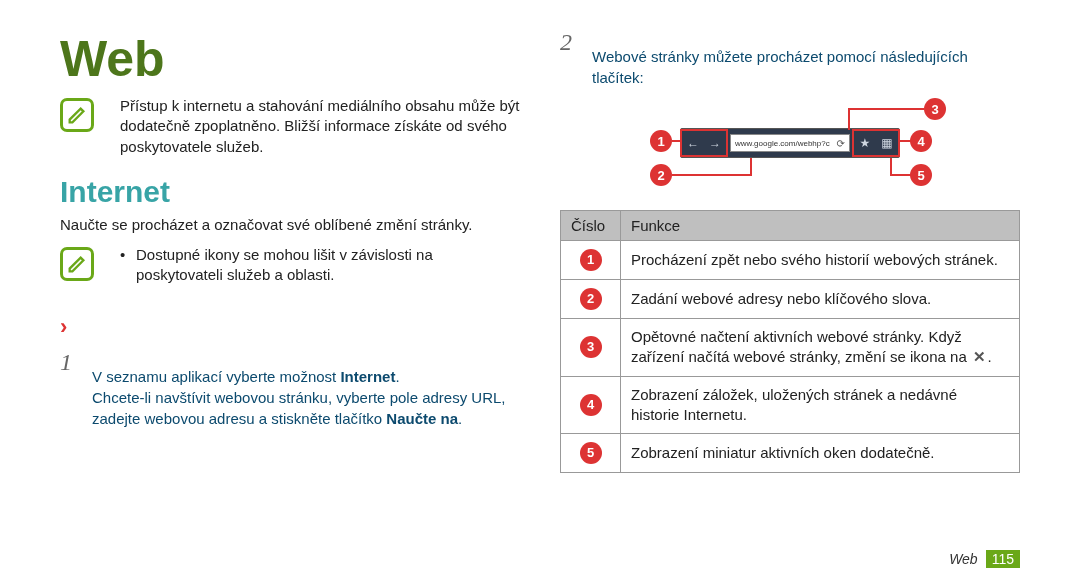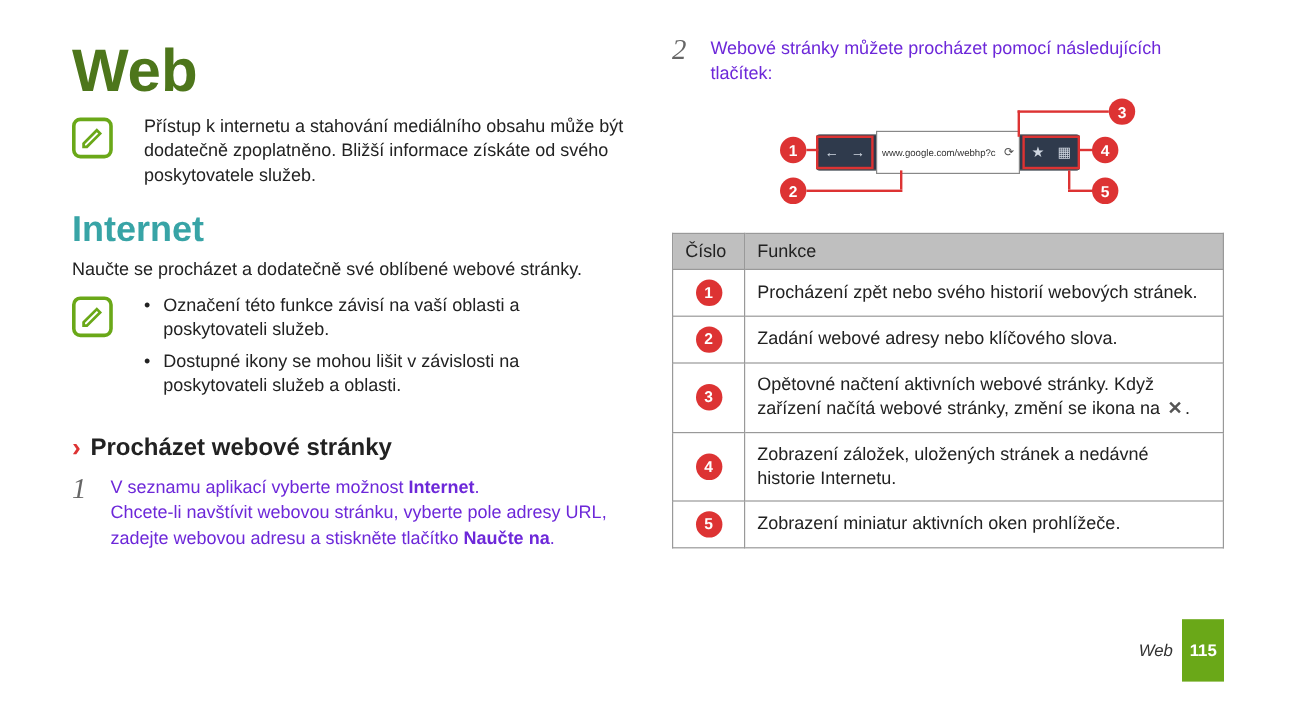--- a/index.html
+++ b/index.html
@@ -100,21 +100,22 @@
     font-style: italic;
     font-size: 24px;
     color: #666;
     line-height: 1;
     width: 22px;
     flex-shrink: 0;
   }
   .step-body {
     font-size: 15px;
     line-height: 1.4;
-    color: #6d28d9;
+    color: #0c4a6e;
+    margin-top: 16px;
   }
   .step-body .strong { font-weight: 700; }
 
   
   .diagram {
     position: relative;
     width: 360px;
     height: 100px;
     margin: 0 auto 12px auto;
   }
@@ -138,21 +139,21 @@
   .tb-btn {
     width: 22px;
     height: 100%;
     display:flex;align-items:center;justify-content:center;
     color:#cfd6e0;
     font-size:12px;
   }
   .tb-url {
     flex:1;
     background:#fff;
-    height:36px;
+    height:18px;
     margin: 0 2px;
     font-size:8px;
     color:#333;
     display:flex;align-items:center;
     padding:0 4px;
     overflow:hidden;
     white-space:nowrap;
     border: 1px solid #888;
   }
   .tb-url .refresh { margin-left:auto; font-size:10px; color:#555; }
@@ -219,58 +220,56 @@
     right:60px;
     display:flex;
     align-items:center;
     gap:8px;
     font-size:14px;
   }
   .page-footer .sect { font-style:italic; color:#333; }
   .page-footer .pg {
     background:#6aa818;
     color:#fff;
-    padding:18px 6px;
-    font-weight:700;
+    padding:1px 6px;
+    font-weight:400;
   }
 </style>
 </head>
 <body>
 
 <div class="columns">
   <div class="col">
     <h1 class="page-title">Web</h1>
 
     <div class="note-row">
       <div class="note-icon-box">
         <svg viewBox="0 0 24 24" fill="none" stroke="#6aa818" stroke-width="2.5">
           <path d="M4 20 L7 20 L19 8 L16 5 L4 17 Z"></path>
         </svg>
       </div>
       <div class="note-text">Přístup k internetu a stahování mediálního obsahu může být dodatečně zpoplatněno. Bližší informace získáte od svého poskytovatele služeb.</div>
     </div>
 
     <h2 class="section-title">Internet</h2>
-    <p class="body-text">Naučte se procházet a dodatečně své oblíbené webové stránky.</p>
+    <p class="body-text">Naučte se procházet a označovat své oblíbené změní stránky.</p>
 
     <div class="note-row">
       <div class="note-icon-box">
         <svg viewBox="0 0 24 24" fill="none" stroke="#6aa818" stroke-width="2.5">
           <path d="M4 20 L7 20 L19 8 L16 5 L4 17 Z"></path>
         </svg>
       </div>
       <ul class="bullet-list">
-        <li>Označení této funkce závisí na vaší oblasti a poskytovateli služeb.</li>
         <li>Dostupné ikony se mohou lišit v závislosti na poskytovateli služeb a oblasti.</li>
       </ul>
     </div>
 
     <div class="sub-heading">
       <span class="chev">›</span>
-      <span class="text">Procházet webové stránky</span>
     </div>
 
     <div class="step">
       <div class="step-num">1</div>
       <div class="step-body">
         <span>V seznamu aplikací vyberte možnost </span><span class="strong">Internet</span><span>.</span>
         <br>
         <span>Chcete-li navštívit webovou stránku, vyberte pole adresy URL, zadejte webovou adresu a stiskněte tlačítko </span><span class="strong">Naučte na</span><span>.</span>
       </div>
     </div>
@@ -335,21 +334,21 @@
           <td>
             <span>Opětovné načtení aktivních webové stránky. Když zařízení načítá webové stránky, změní se ikona na </span><span class="x-icon">✕</span><span>.</span>
           </td>
         </tr>
         <tr>
           <td class="c"><span class="row-badge">4</span></td>
           <td>Zobrazení záložek, uložených stránek a nedávné historie Internetu.</td>
         </tr>
         <tr>
           <td class="c"><span class="row-badge">5</span></td>
-          <td>Zobrazení miniatur aktivních oken prohlížeče.</td>
+          <td>Zobrazení miniatur aktivních oken dodatečně.</td>
         </tr>
       </tbody>
     </table>
   </div>
 </div>
 
 <div class="page-footer">
   <span class="sect">Web</span>
   <span class="pg">115</span>
 </div>

